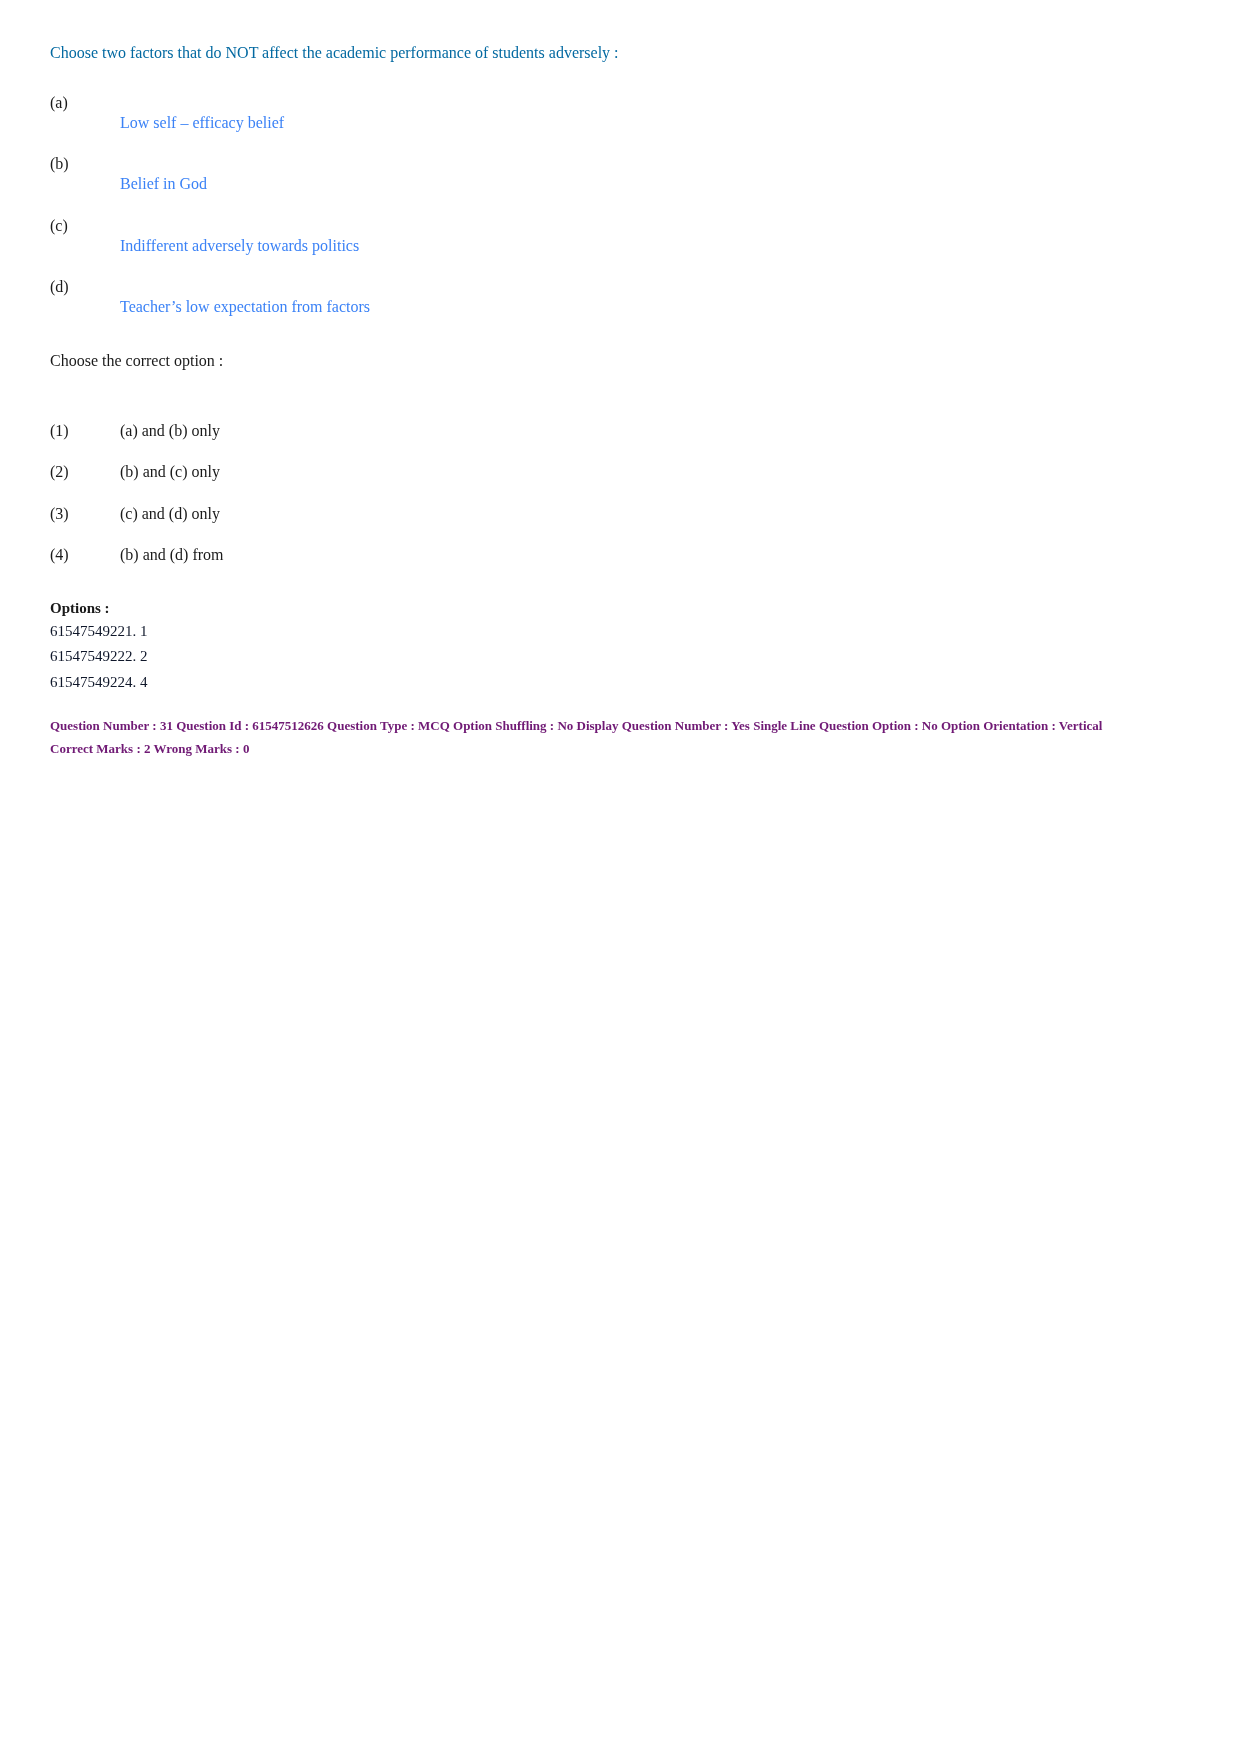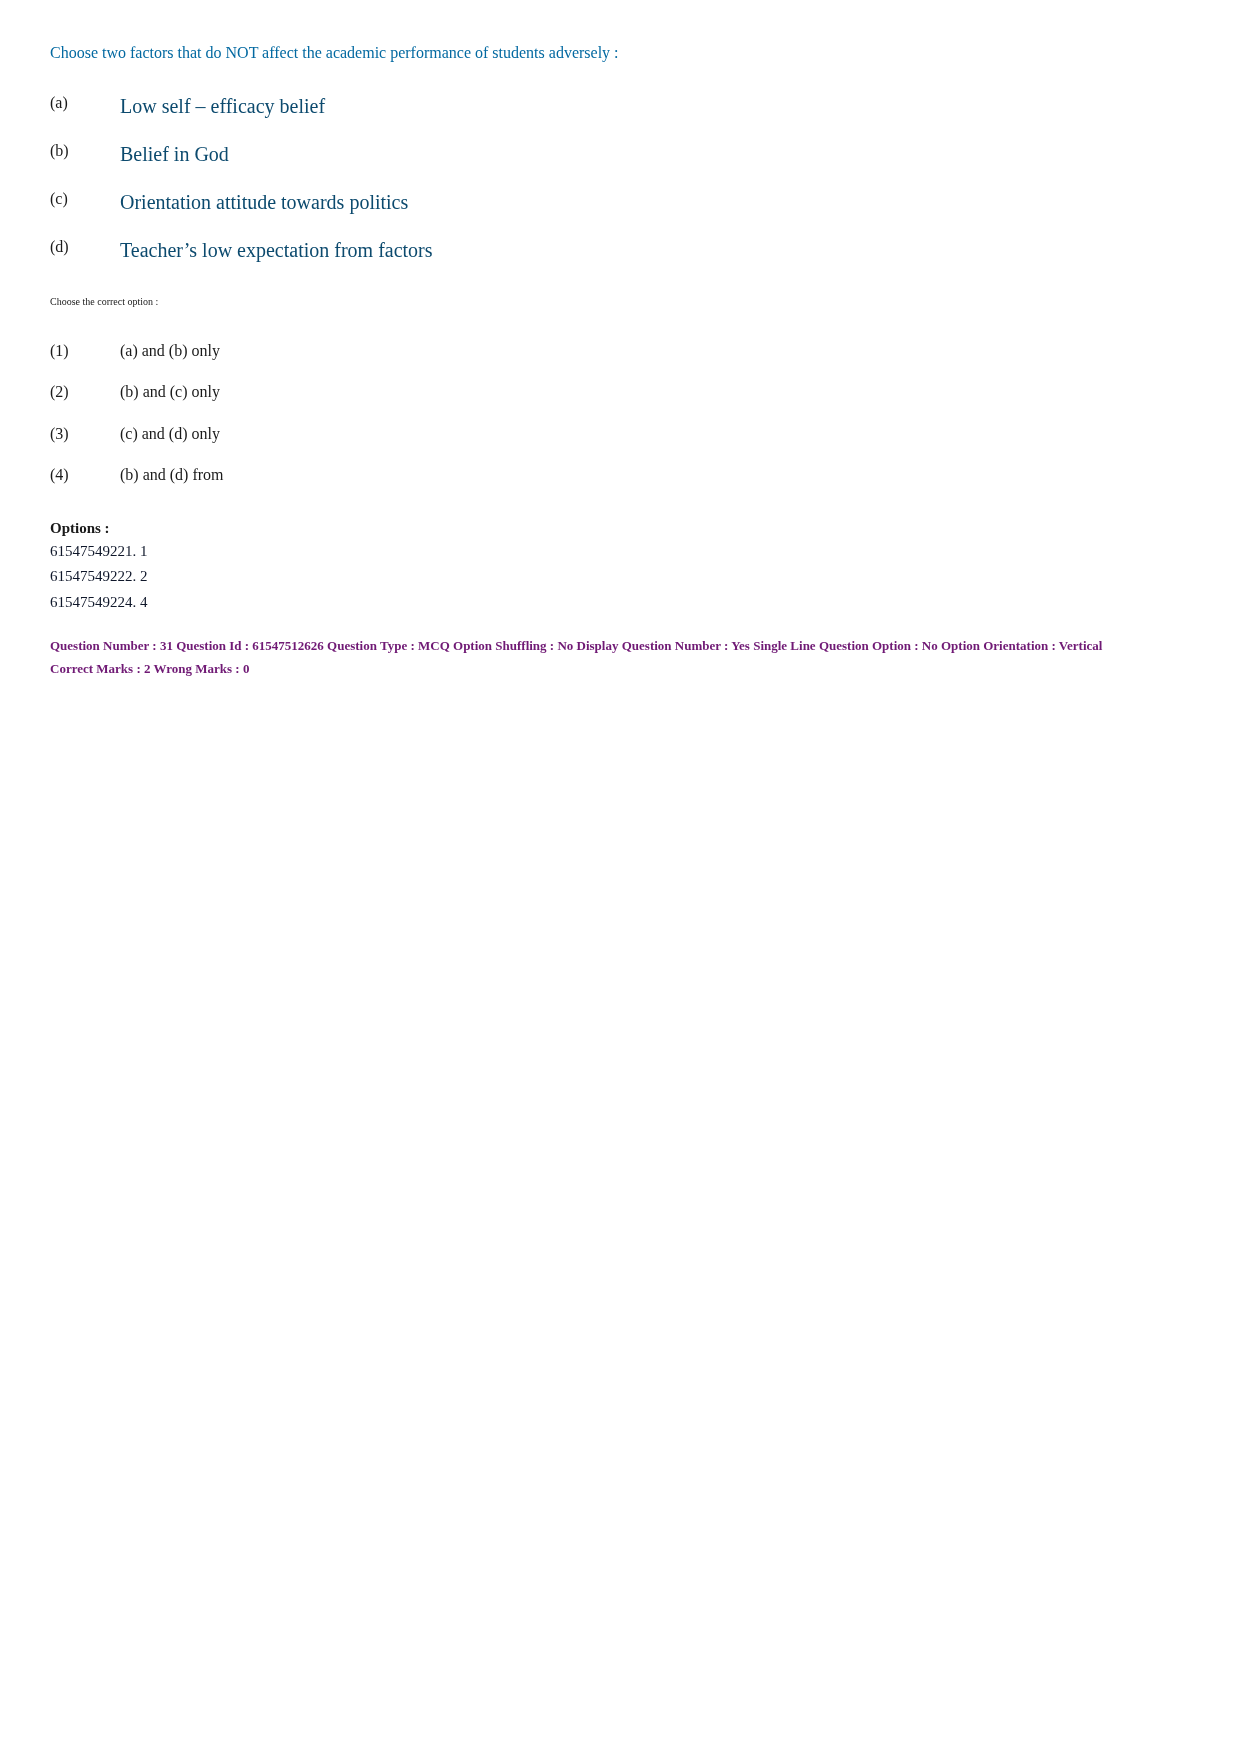--- a/index.html
+++ b/index.html
@@ -38,27 +38,28 @@
       line-height: 1.6;
     }
 
     .option-label {
       min-width: 70px;
       font-size: 16px;
       color: #1a1a1a;
     }
 
     .option-text {
-      font-size: 20px;
-      color: #0c4a6e;
+      font-size: 16px;
+      color: #3b82f6;
+      margin-top: 20px;
     }
 
     .choose-correct {
-      font-size: 10px;
-      margin-bottom: 28px;
+      font-size: 16px;
+      margin-bottom: 44px;
       color: #1a1a1a;
       line-height: 1.6;
     }
 
     .answers-list {
       list-style: none;
       margin-bottom: 32px;
     }
 
     .answer-item {
@@ -113,21 +114,21 @@
   <li class="option-item">
     <span class="option-label">(a)</span>
     <span class="option-text">Low self – efficacy belief</span>
   </li>
   <li class="option-item">
     <span class="option-label">(b)</span>
     <span class="option-text">Belief in God</span>
   </li>
   <li class="option-item">
     <span class="option-label">(c)</span>
-    <span class="option-text">Orientation attitude towards politics</span>
+    <span class="option-text">Indifferent adversely towards politics</span>
   </li>
   <li class="option-item">
     <span class="option-label">(d)</span>
     <span class="option-text">Teacher’s low expectation from factors</span>
   </li>
 </ul>
 
 <p class="choose-correct">Choose the correct option :</p>
 
 <ul class="answers-list">

